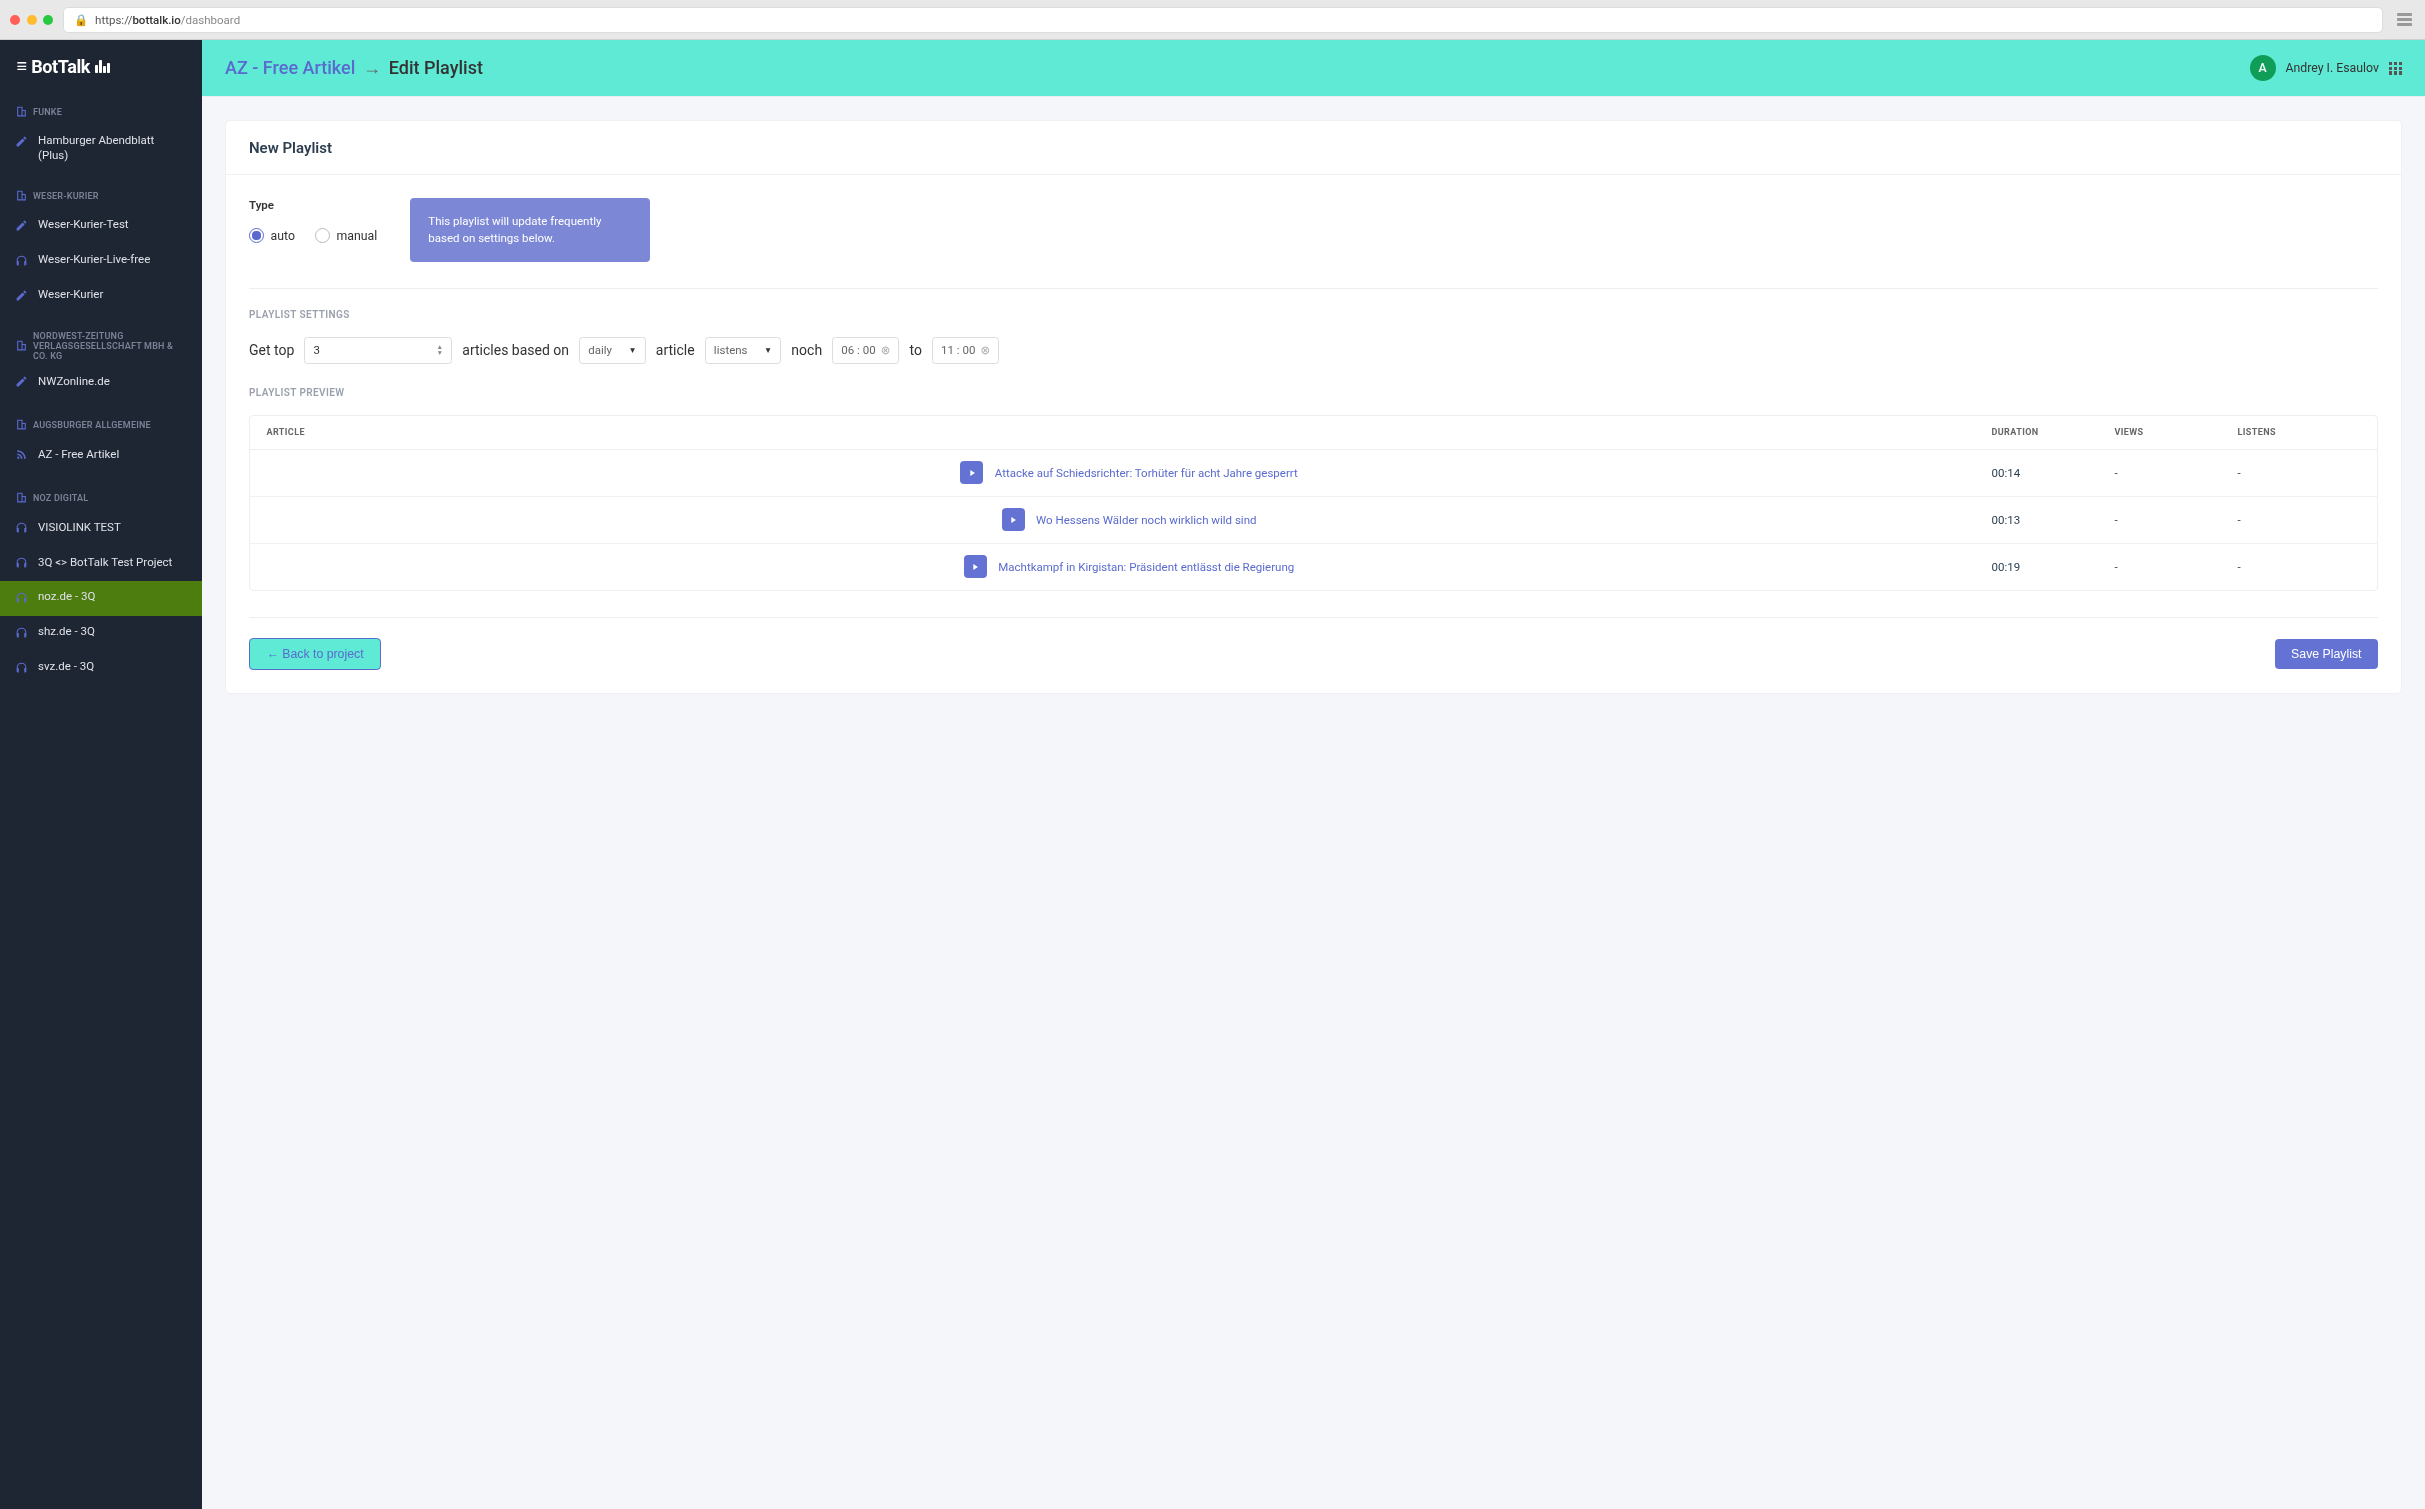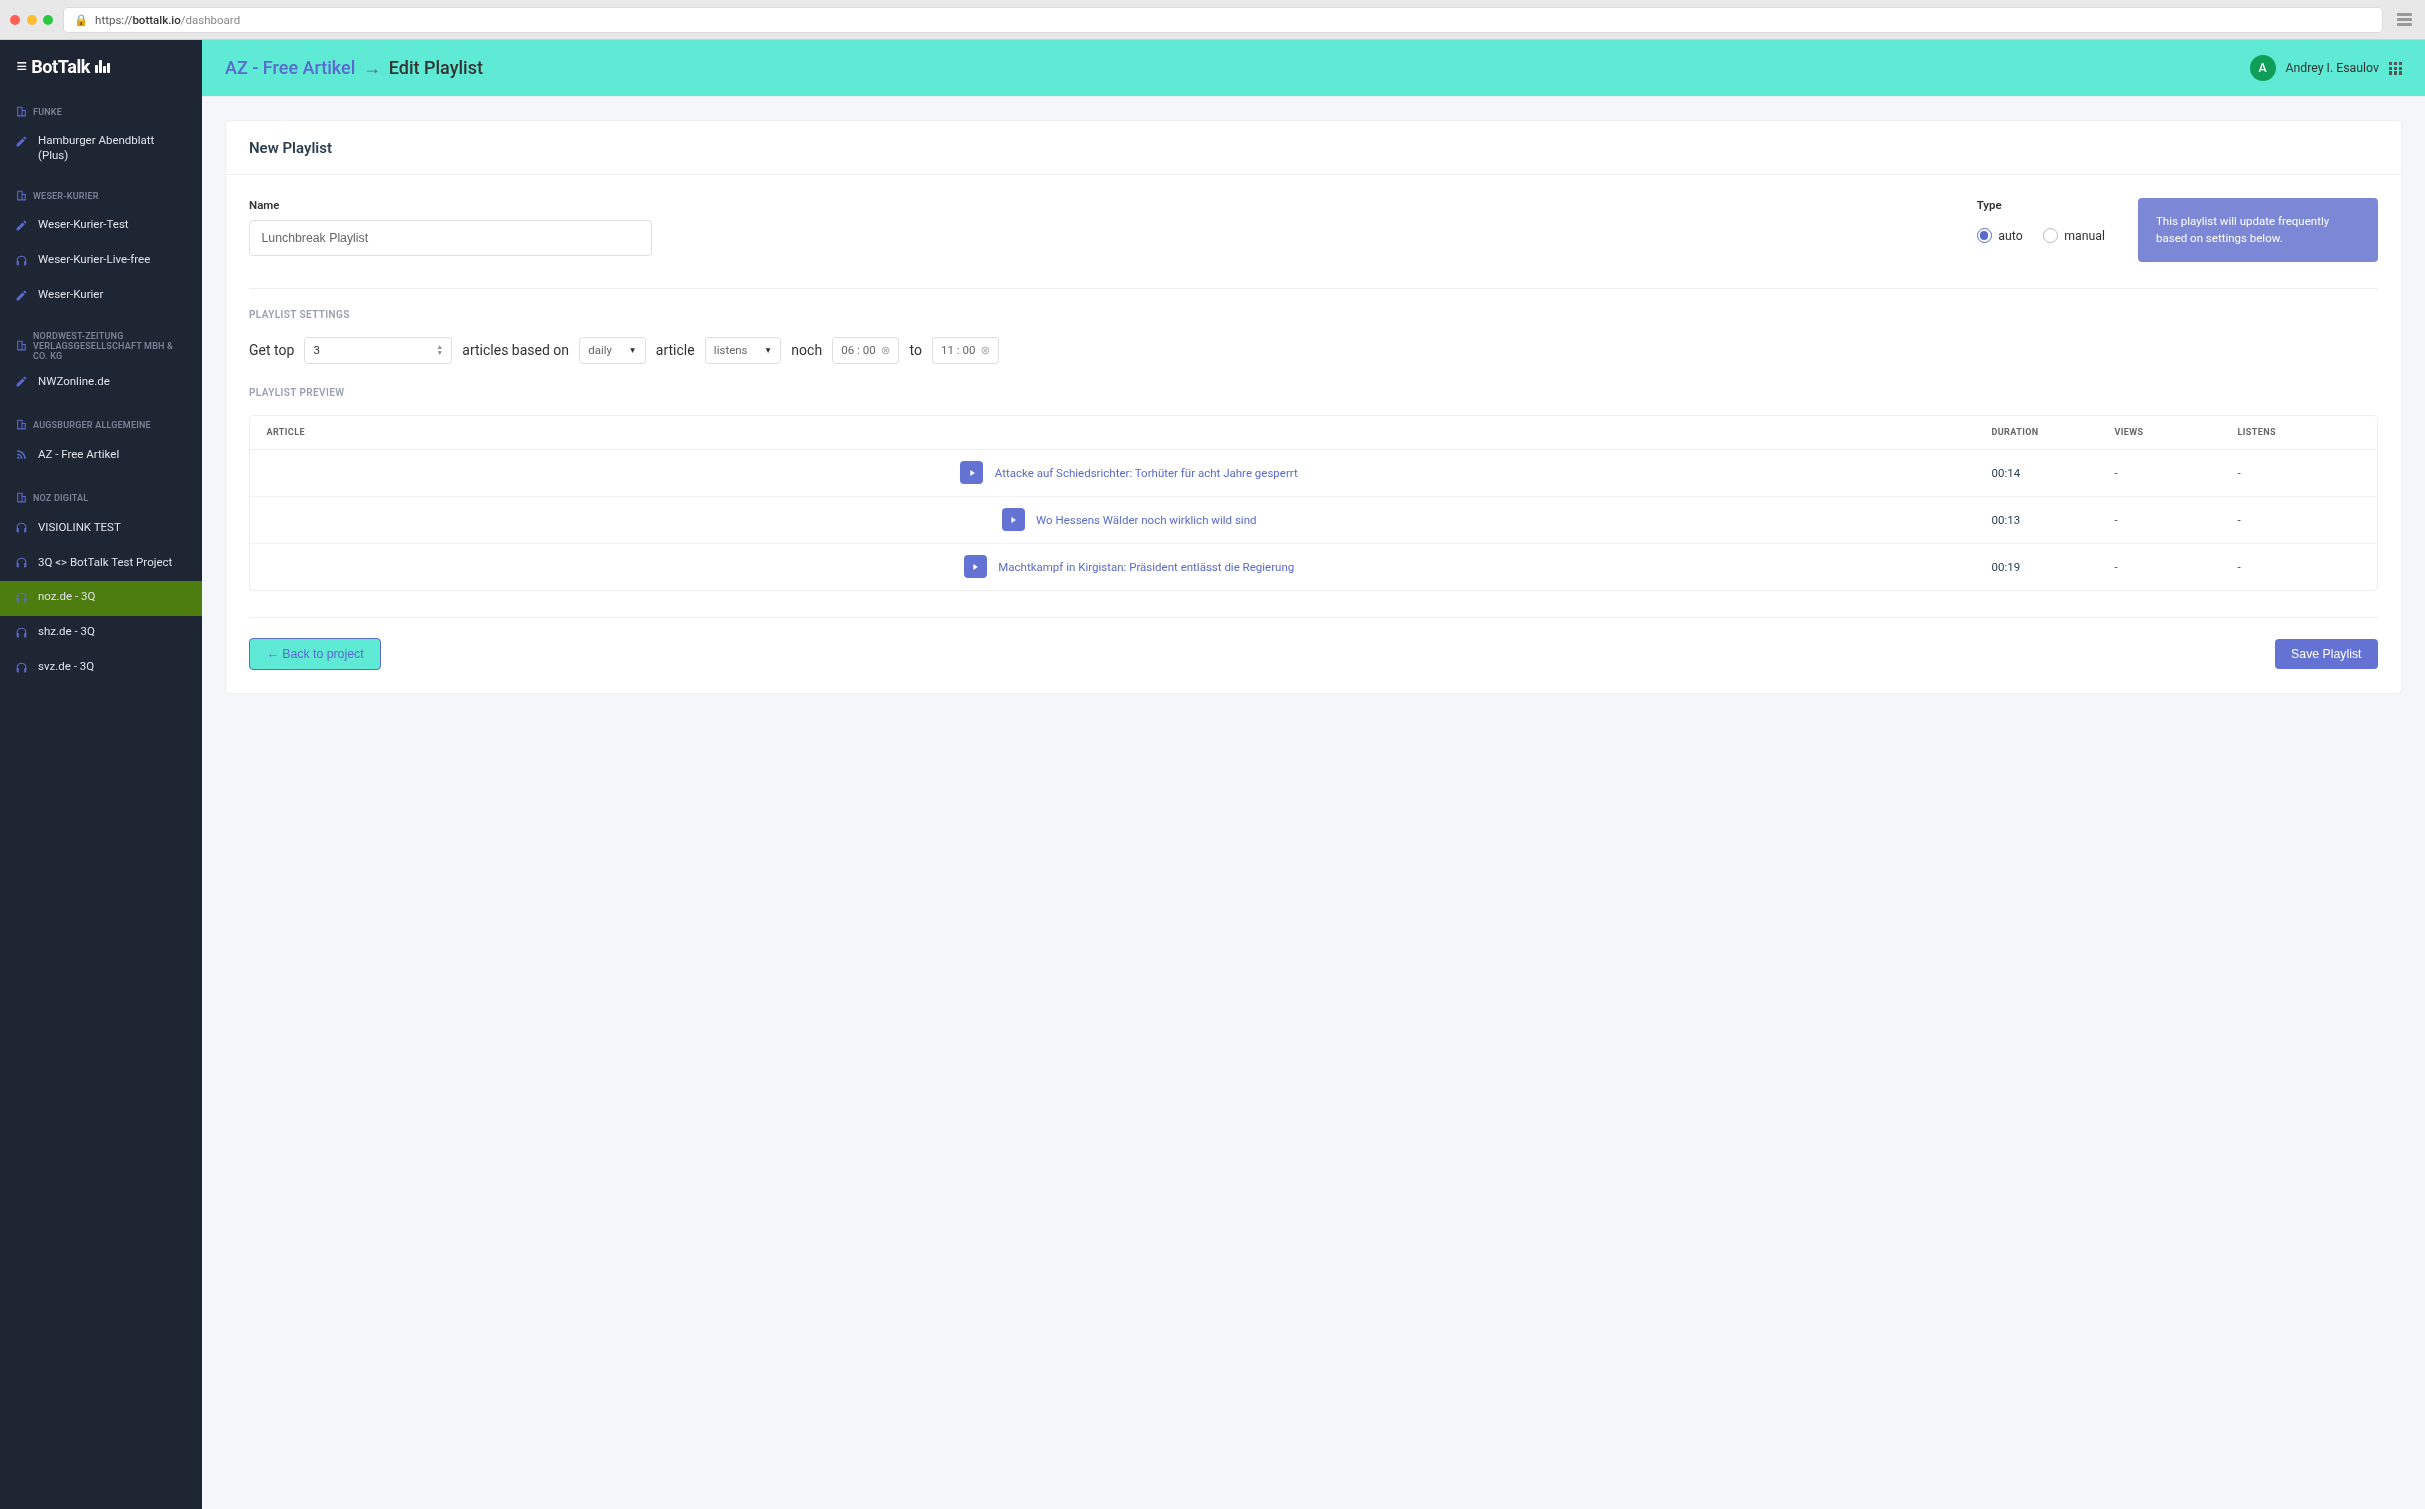--- a/index.html
+++ b/index.html
@@ -251,24 +251,20 @@
         </div>
       </div>
     </div>
 
     <div class="content">
       <div class="card">
         <div class="card-title">New Playlist</div>
         <div class="card-body">
 
         <div class="row-controls">
-          <div class="field-group">
-            <label class="field-label">Name</label>
-            <input class="text-input" value="Lunchbreak Playlist" style="">
-          </div>
           <div class="field-group" style="flex:0 0 auto;">
             <label class="field-label">Type</label>
             <div class="radio-group">
               <div class="radio-item">
                 <span class="radio checked"></span>
                 <span>auto</span>
               </div>
               <div class="radio-item">
                 <span class="radio"></span>
                 <span>manual</span>

